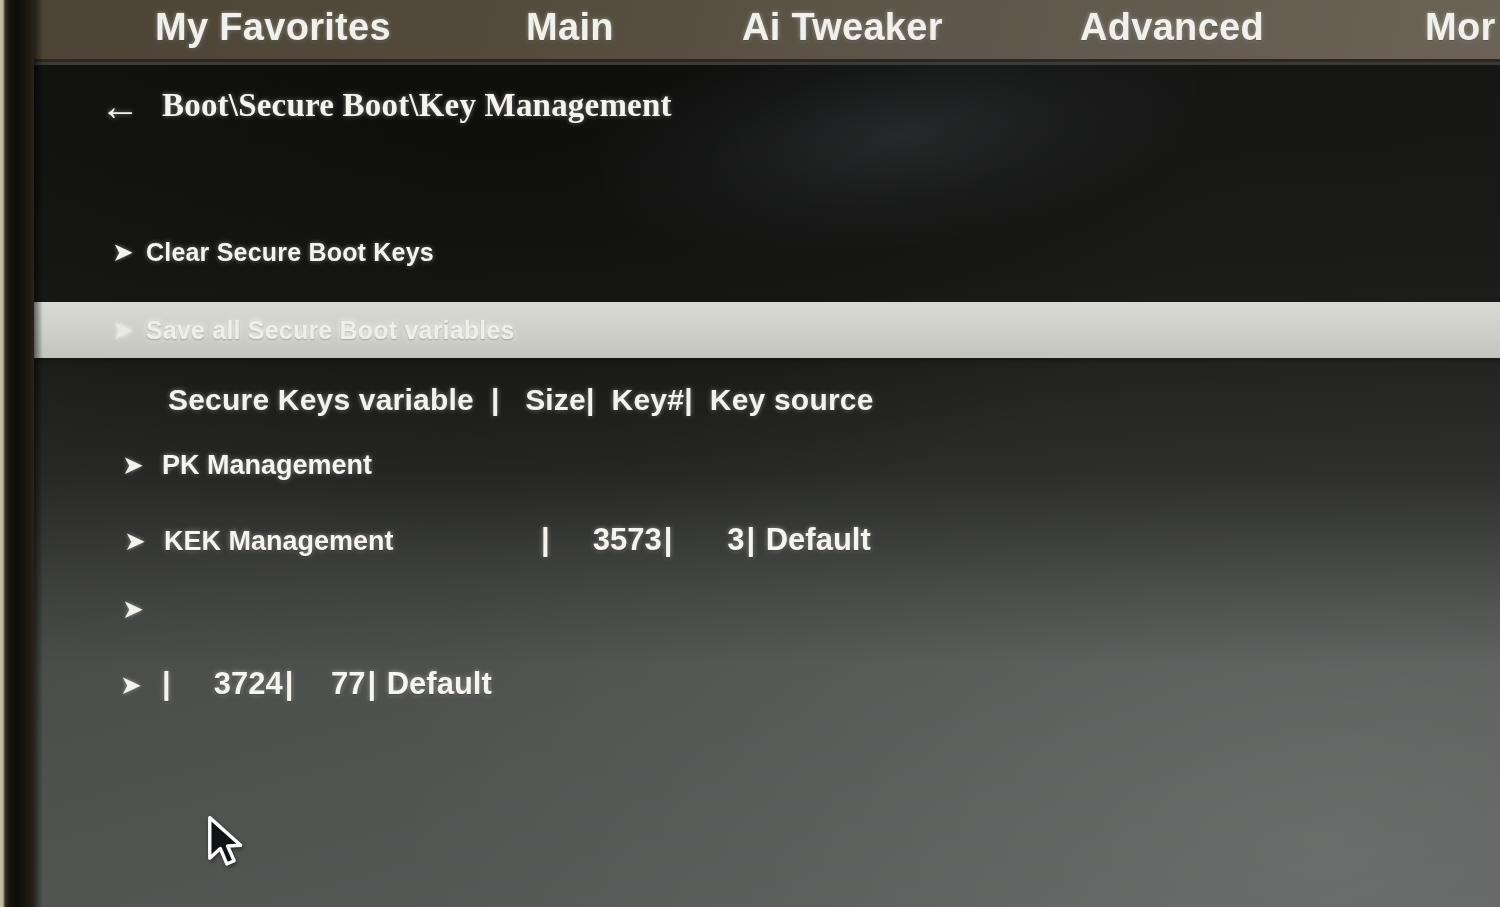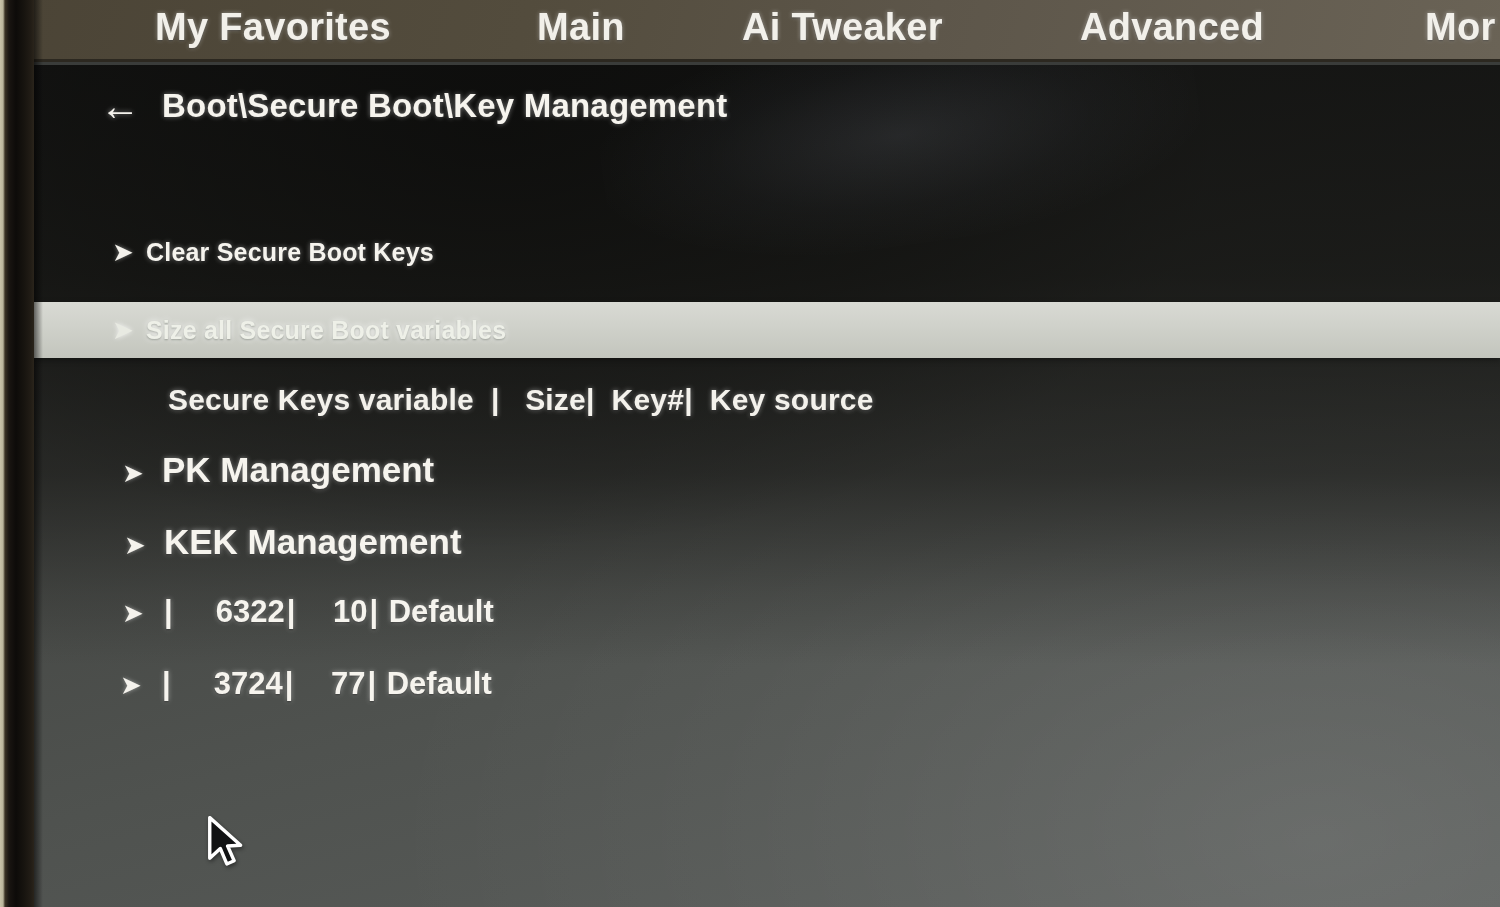--- a/index.html
+++ b/index.html
@@ -120,20 +120,21 @@
     font-weight: bold;
     text-shadow: 0 0 5px rgba(255,255,255,0.5);
   }
   #breadcrumb-text {
     color: #f6f4ee;
     font-size: 33px;
     font-weight: bold;
     letter-spacing: 0.2px;
     white-space: nowrap;
     text-shadow: 0 0 5px rgba(255,255,255,0.45), 0 1px 2px rgba(0,0,0,0.6);
+    font-family: Liberation Serif, serif;
   }
 
   
   .menu-row {
     position: absolute;
     display: flex;
     align-items: center;
     white-space: nowrap;
     z-index: 5;
   }
@@ -189,21 +190,21 @@
     position: absolute;
     display: flex;
     align-items: baseline;
     white-space: nowrap;
     z-index: 5;
   }
   .data-row .row-arrow { width: 40px; }
   .data-row .name-cell {
     display: inline-block;
     color: #f6f4ee;
-    font-size: 35px;
+    font-size: 27px;
     font-weight: bold;
     text-shadow: 0 0 5px rgba(255,255,255,0.45), 0 1px 2px rgba(0,0,0,0.6);
   }
   .data-row .nums {
     display: inline-block;
     color: #f6f4ee;
     font-size: 31px;
     font-weight: bold;
     white-space: pre;
     text-shadow: 0 0 5px rgba(255,255,255,0.45), 0 1px 2px rgba(0,0,0,0.6);
@@ -222,21 +223,21 @@
   }
 </style>
 </head>
 <body>
 
 <div id="screen">
 
   <div id="navbar">
     <div class="tabs">
       <div class="nav-tab" style="left:155px">My Favorites</div>
-      <div class="nav-tab" style="left:537px">Main</div>
+      <div class="nav-tab" style="left:526px">Main</div>
       <div class="nav-tab" style="left:742px">Ai Tweaker</div>
       <div class="nav-tab" style="left:1080px">Advanced</div>
       <div class="nav-tab" style="left:1425px">Mor</div>
     </div>
   </div>
 
   <div id="content">
     <div id="dark-wash"></div>
     <div id="glare"></div>
 
@@ -247,38 +248,38 @@
 
     <div class="menu-row" id="row-clear" style="left:112px; top:172px;">
       <span class="row-arrow">➤</span>
       <span class="row-label">Clear Secure Boot Keys</span>
     </div>
 
     <div id="highlight-bar"></div>
 
     <div class="menu-row" id="row-save">
       <span class="row-arrow">➤</span>
-      <span class="row-label">Size all Secure Boot variables</span>
+      <span class="row-label">Save all Secure Boot variables</span>
     </div>
 
     <div id="table-header">Secure Keys variable  |   Size|  Key#|  Key source</div>
 
     <div class="data-row" style="left:122px; top:385px;">
       <span class="row-arrow">➤</span>
       <span class="name-cell" style="width:375px">PK Management</span>
     </div>
 
     <div class="data-row" style="left:124px; top:457px;">
       <span class="row-arrow">➤</span>
       <span class="name-cell" style="width:375px">KEK Management</span>
+      <span class="nums"><span class="pipe">|</span><span class="num-size">3573</span><span class="pipe">|</span><span class="num-key">3</span><span class="pipe">|</span>&nbsp;<span>Default</span></span>
     </div>
 
     <div class="data-row" style="left:122px; top:529px;">
       <span class="row-arrow">➤</span>
-      <span class="nums"><span class="pipe">|</span><span class="num-size">6322</span><span class="pipe">|</span><span class="num-key">10</span><span class="pipe">|</span>&nbsp;<span>Default</span></span>
     </div>
 
     <div class="data-row" style="left:120px; top:601px;">
       <span class="row-arrow">➤</span>
       <span class="nums"><span class="pipe">|</span><span class="num-size">3724</span><span class="pipe">|</span><span class="num-key">77</span><span class="pipe">|</span>&nbsp;<span>Default</span></span>
     </div>
   </div>
 
   <svg id="cursor" viewBox="0 0 24 32">
     <path d="M2 1 L2 26 L8.5 20 L12.5 29.5 L17 27.5 L13 18.5 L21 18 Z" fill="#111213" stroke="#ffffff" stroke-width="2.1" stroke-linejoin="round"></path>

